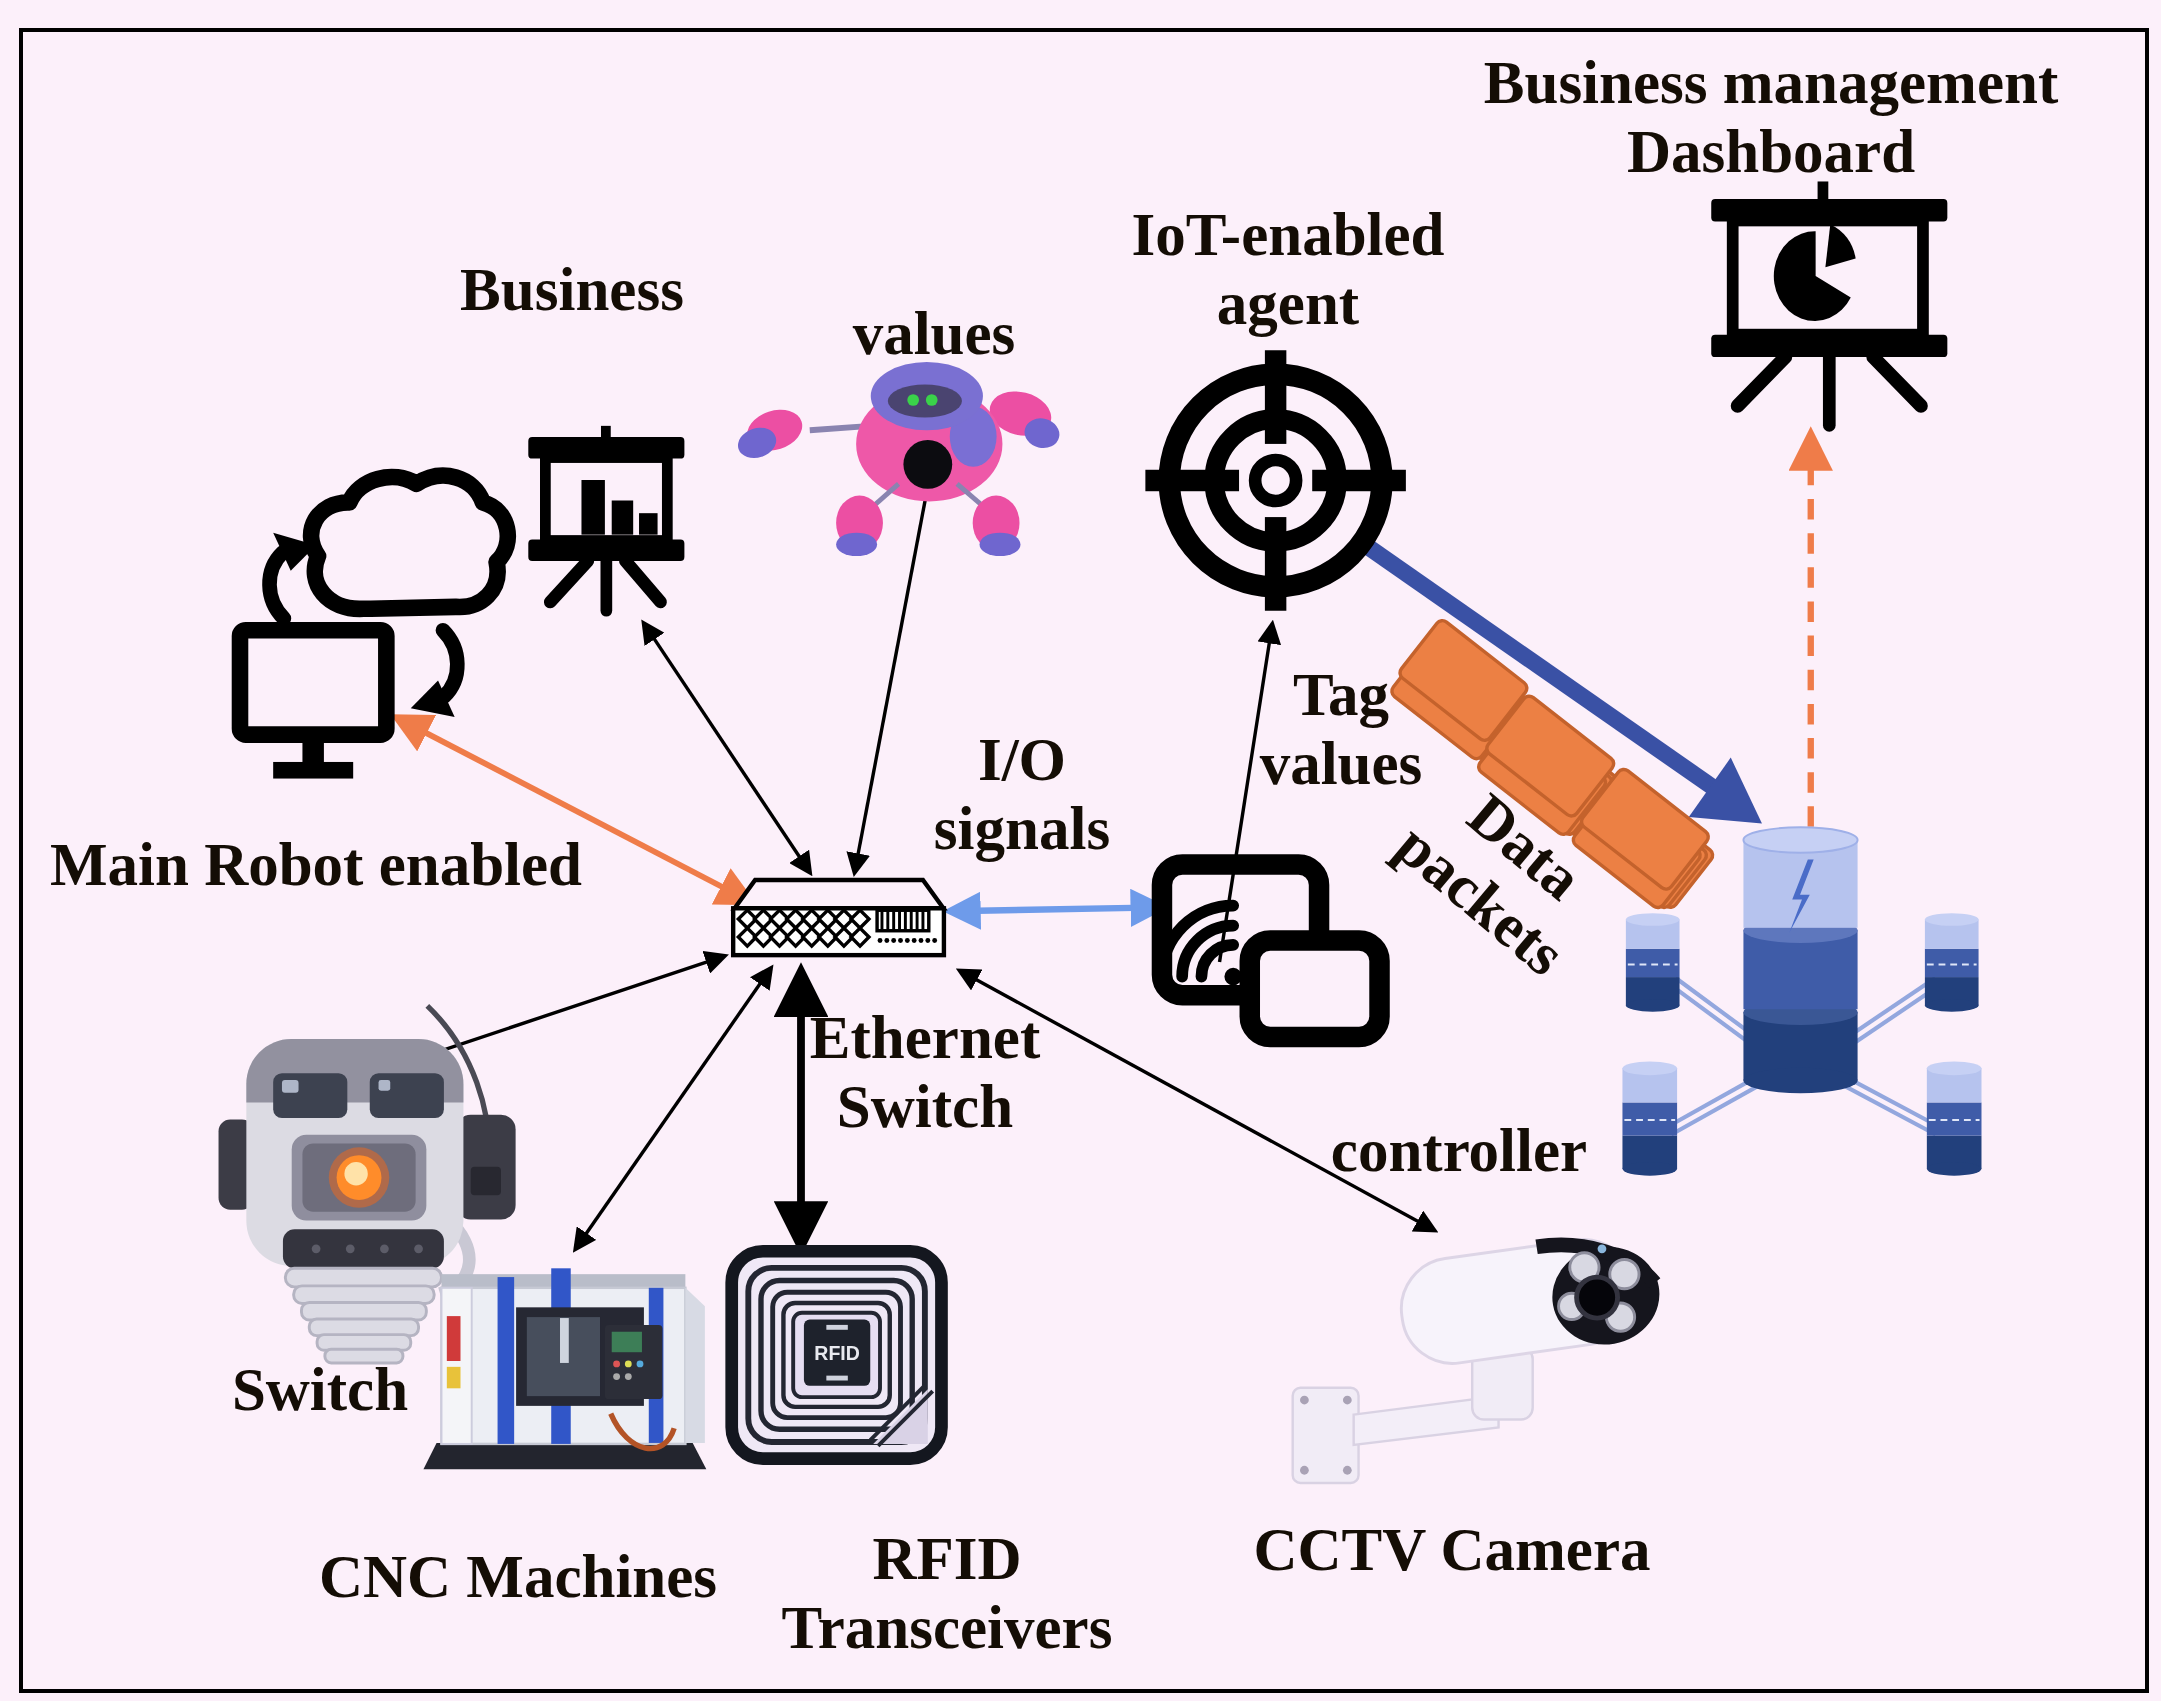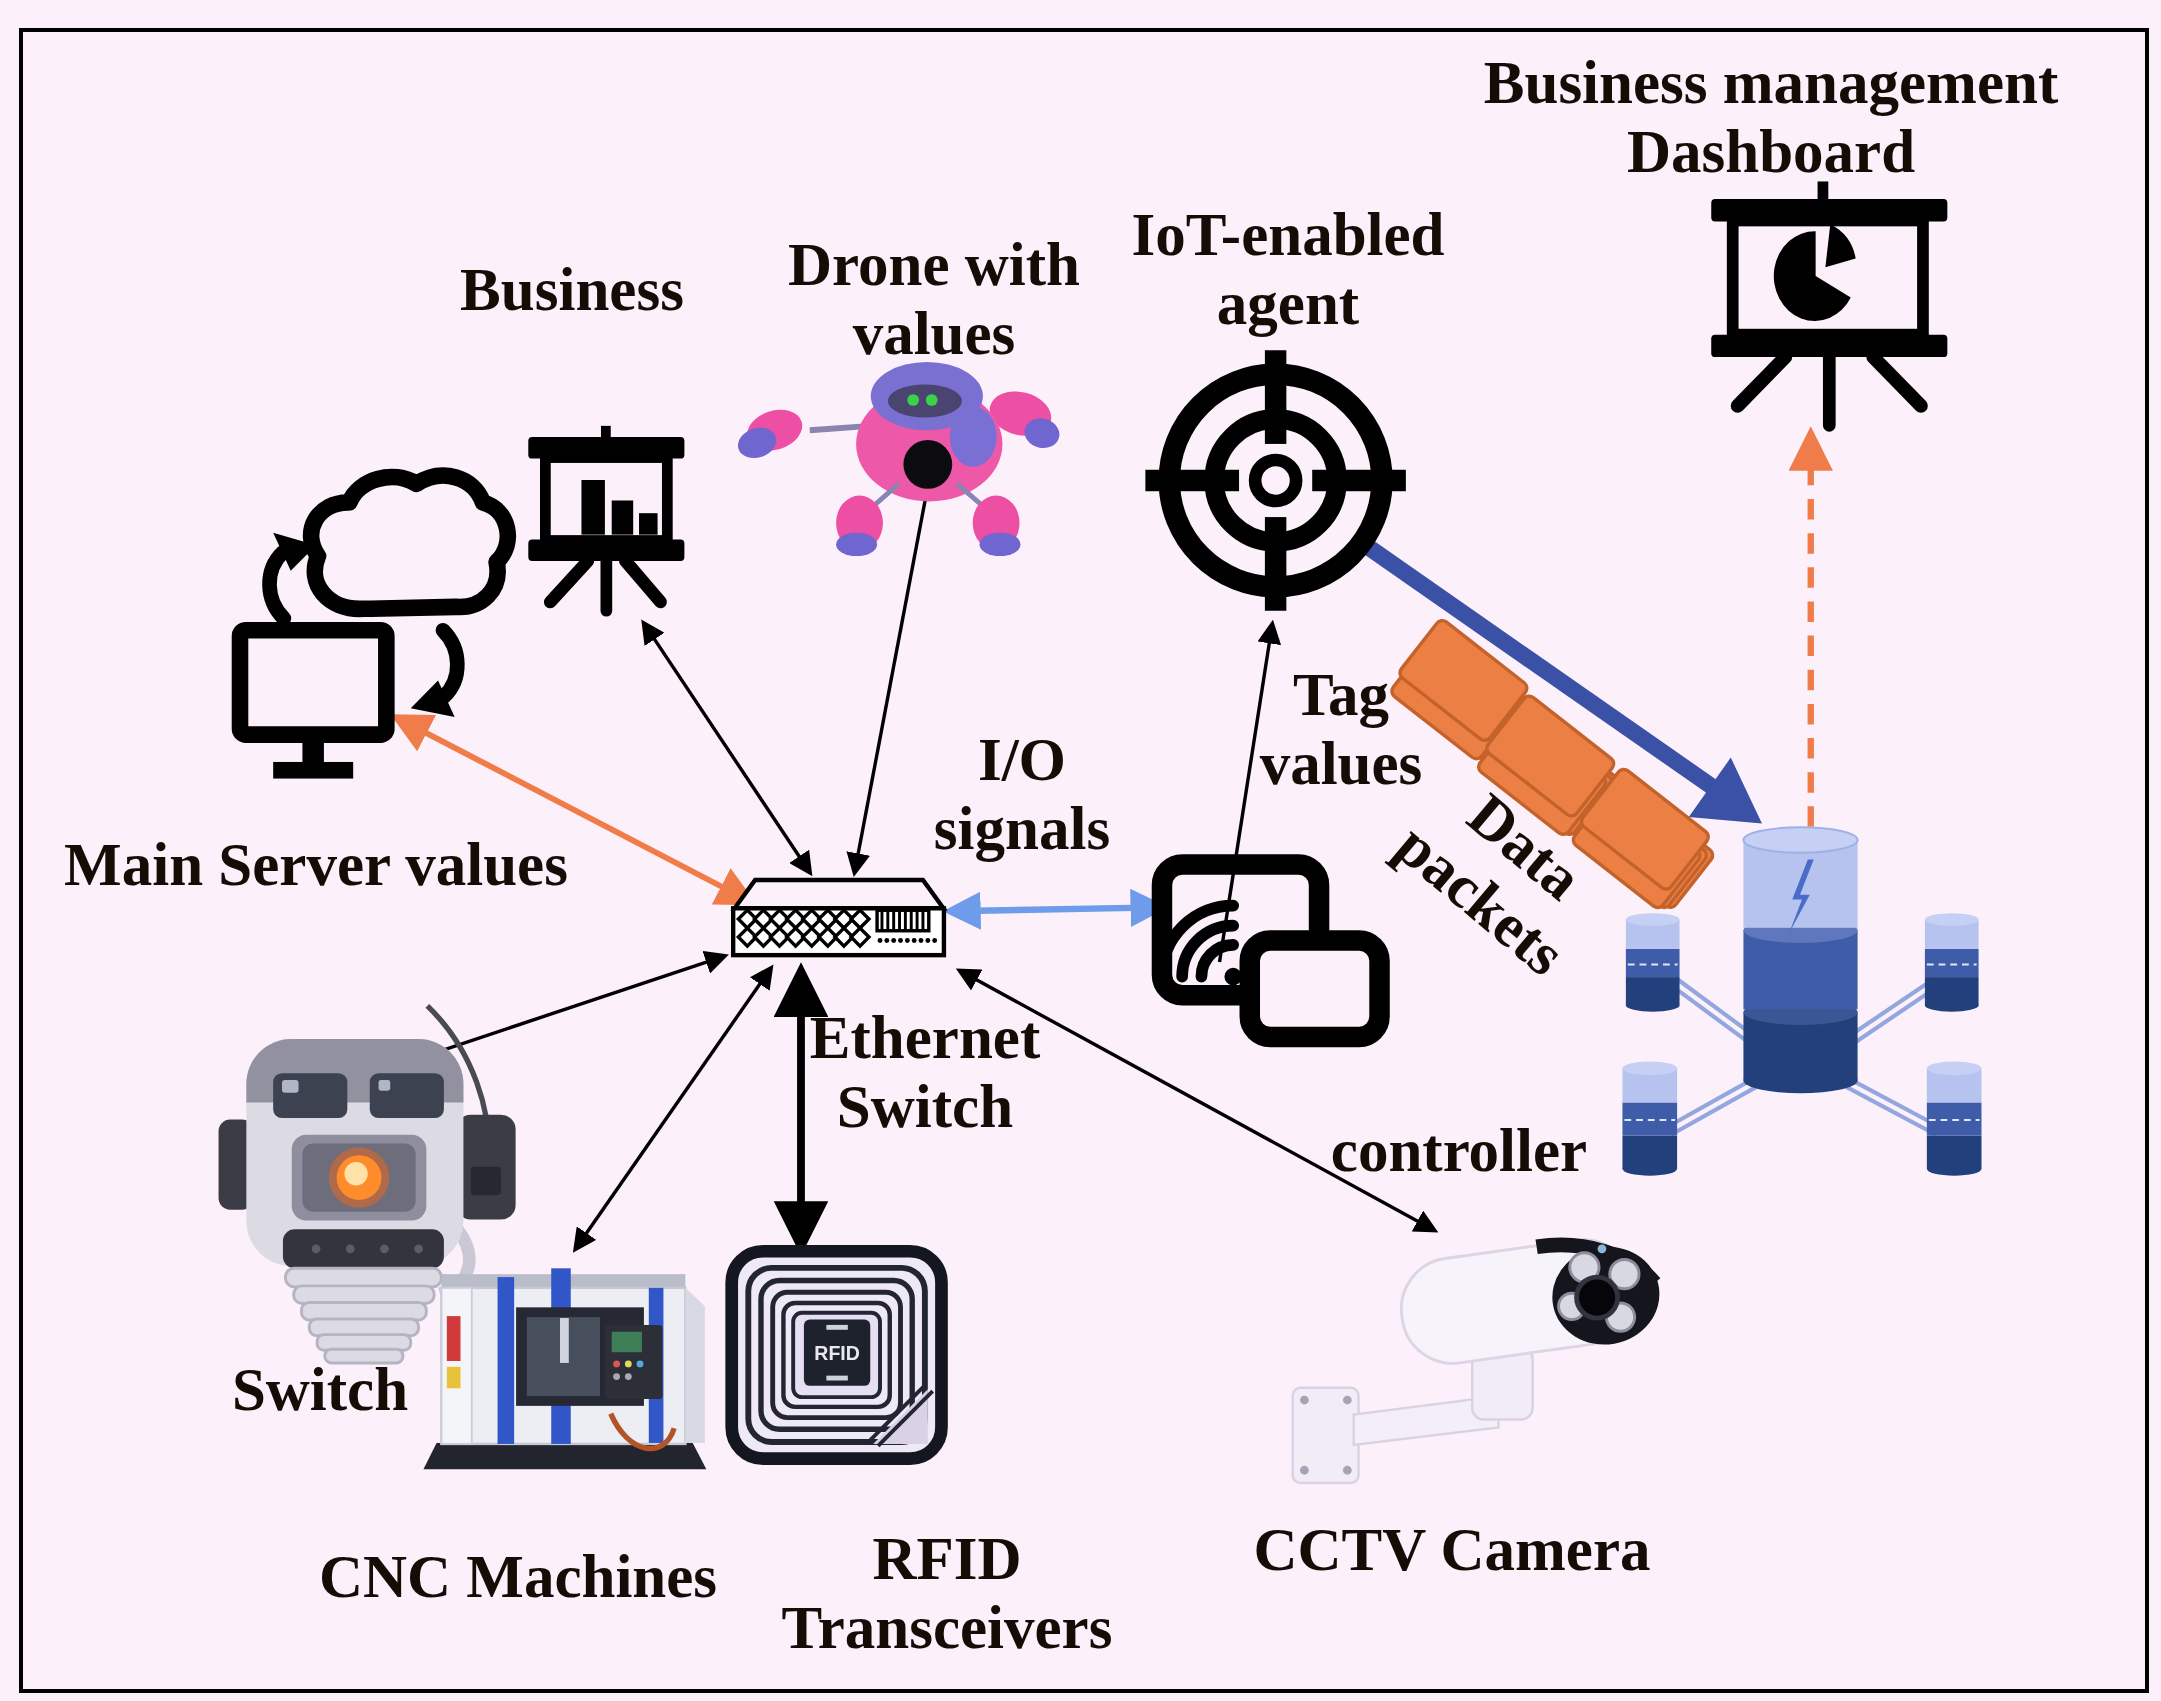--- a/index.html
+++ b/index.html
@@ -364,26 +364,26 @@
           <rect width="112" height="70" fill="var(--db-light)"></rect>
           <ellipse cx="56" rx="56" ry="14" fill="#c6d0f4"></ellipse>
           <ellipse cx="56" cy="206" rx="56" ry="14" fill="var(--db-dark)"></ellipse>
           <line x1="4" y1="106" x2="108" y2="106" stroke="#dfe6f8" stroke-width="4" stroke-dasharray="14 10"></line>
         </g>
     </g>
   </g>
 </svg>
 
 <div class="label" style="left:572px;top:255px"><span>Business</span><br></div>
-<div class="label" style="left:934px;top:230px"><span>Drone with</span><br><span>values</span></div>
+<div class="label" style="left:934px;top:230px"><br><span>values</span></div>
 <div class="label" style="left:1288px;top:200px"><span>IoT-enabled</span><br><span>agent</span></div>
 <div class="label" style="left:1771px;top:48px"><span>Business management</span><br><span>Dashboard</span></div>
 <div class="label" style="left:1341px;top:660px"><span>Tag</span><br><span>values</span></div>
 <div class="label rot" style="left:1503px;top:873px"><span>Data</span><br><span>packets</span></div>
 <div class="label" style="left:1022px;top:725px"><span>I/O</span><br><span>signals</span></div>
 <div class="label" style="left:925px;top:1003px"><span>Ethernet</span><br><span>Switch</span></div>
 <div class="label" style="left:1459px;top:1047px"><br><span>controller</span></div>
-<div class="label" style="left:316px;top:830px"><span>Main Server values</span><br></div>
+<div class="label" style="left:316px;top:830px"><span>Main Robot enabled</span><br></div>
 <div class="label" style="left:320px;top:1355px">Switch</div>
 <div class="label" style="left:518px;top:1542px">CNC Machines</div>
 <div class="label" style="left:947px;top:1524px"><span>RFID</span><br><span>Transceivers</span></div>
 <div class="label" style="left:1452px;top:1515px">CCTV Camera</div>
 
 
 </body></html>

